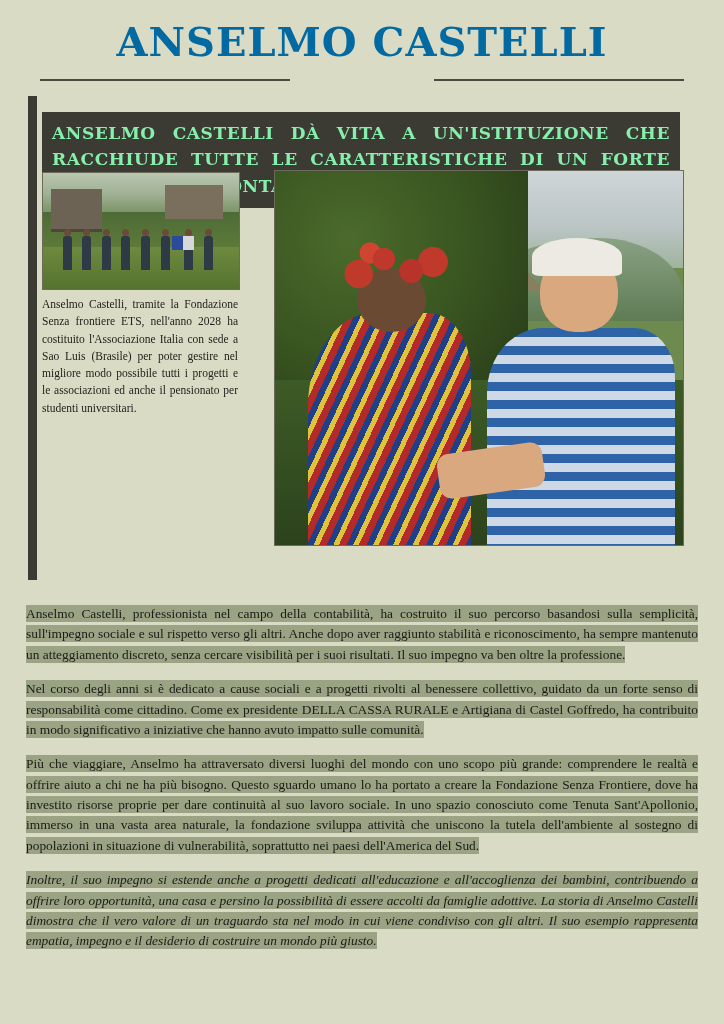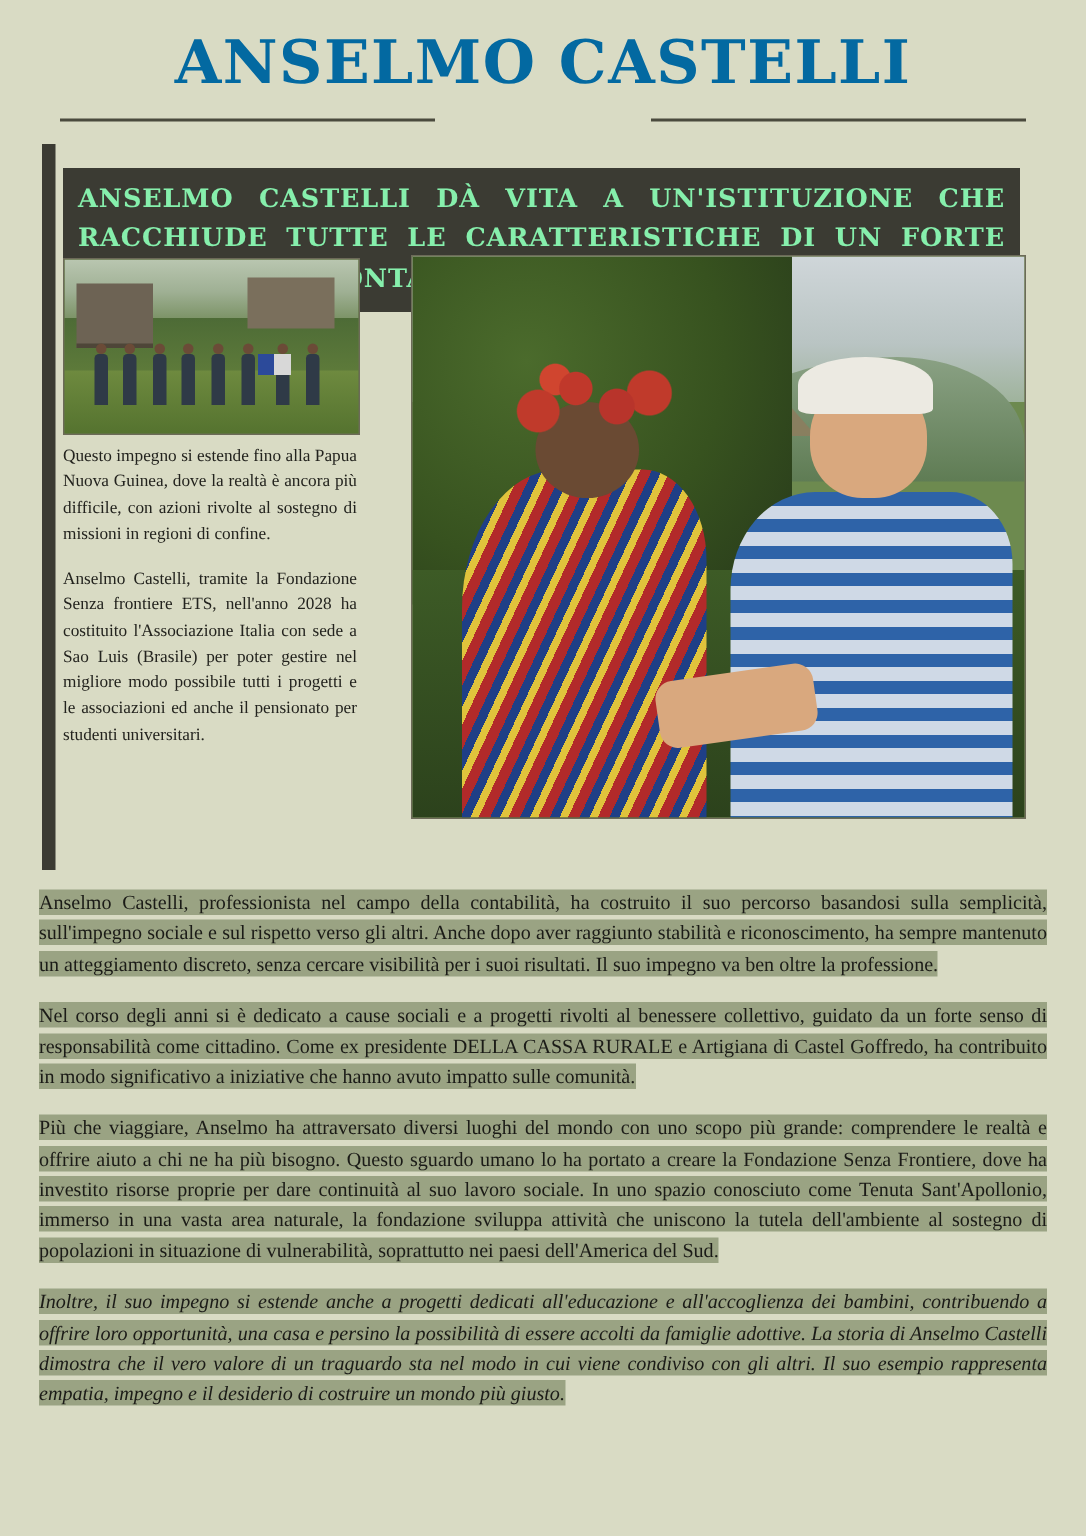--- a/index.html
+++ b/index.html
@@ -224,21 +224,21 @@
     text-align: justify;
     color: #1b1b17;
   }
   .body-block .hl {
     background: #9aa383;
     box-decoration-break: clone;
     -webkit-box-decoration-break: clone;
     padding: 1px 0;
   }
   .body-block p {
-    margin: 0 0 14px 0;
+    margin: 12px 0 14px 0;
   }
   .body-block p:last-child { margin-bottom: 0; font-style: italic; }
 </style>
 </head>
 <body>
 
 <h1 class="page-title">ANSELMO CASTELLI</h1>
 
 <div class="rules">
   <div class="rule"></div>
@@ -279,21 +279,20 @@
     <div class="pl-woman-crown"></div>
     <div class="pl-man-body"></div>
     <div class="pl-man-arm"></div>
     <div class="pl-man-head"></div>
     <div class="pl-man-cap"></div>
   </div>
 
 </div>
 
 <div class="left-col">
-  <p>Questo impegno si estende fino alla Papua Nuova Guinea, dove la realtà è ancora più difficile, con azioni rivolte al sostegno di missioni in regioni di confine.</p>
   <p>Anselmo Castelli, tramite la Fondazione Senza frontiere ETS, nell'anno 2028 ha costituito l'Associazione Italia con sede a Sao Luis (Brasile) per poter gestire nel migliore modo possibile tutti i progetti e le associazioni ed anche il pensionato per studenti universitari.</p>
 </div>
 
 <div class="body-block">
   <p><span class="hl">Anselmo Castelli, professionista nel campo della contabilità, ha costruito il suo percorso basandosi sulla semplicità, sull'impegno sociale e sul rispetto verso gli altri. Anche dopo aver raggiunto stabilità e riconoscimento, ha sempre mantenuto un atteggiamento discreto, senza cercare visibilità per i suoi risultati. Il suo impegno va ben oltre la professione.</span></p>
   <p><span class="hl">Nel corso degli anni si è dedicato a cause sociali e a progetti rivolti al benessere collettivo, guidato da un forte senso di responsabilità come cittadino. Come ex presidente DELLA CASSA RURALE e Artigiana di Castel Goffredo, ha contribuito in modo significativo a iniziative che hanno avuto impatto sulle comunità.</span></p>
   <p><span class="hl">Più che viaggiare, Anselmo ha attraversato diversi luoghi del mondo con uno scopo più grande: comprendere le realtà e offrire aiuto a chi ne ha più bisogno. Questo sguardo umano lo ha portato a creare la Fondazione Senza Frontiere, dove ha investito risorse proprie per dare continuità al suo lavoro sociale. In uno spazio conosciuto come Tenuta Sant'Apollonio, immerso in una vasta area naturale, la fondazione sviluppa attività che uniscono la tutela dell'ambiente al sostegno di popolazioni in situazione di vulnerabilità, soprattutto nei paesi dell'America del Sud.</span></p>
   <p><span class="hl">Inoltre, il suo impegno si estende anche a progetti dedicati all'educazione e all'accoglienza dei bambini, contribuendo a offrire loro opportunità, una casa e persino la possibilità di essere accolti da famiglie adottive. La storia di Anselmo Castelli dimostra che il vero valore di un traguardo sta nel modo in cui viene condiviso con gli altri. Il suo esempio rappresenta empatia, impegno e il desiderio di costruire un mondo più giusto.</span></p>
 </div>
 

